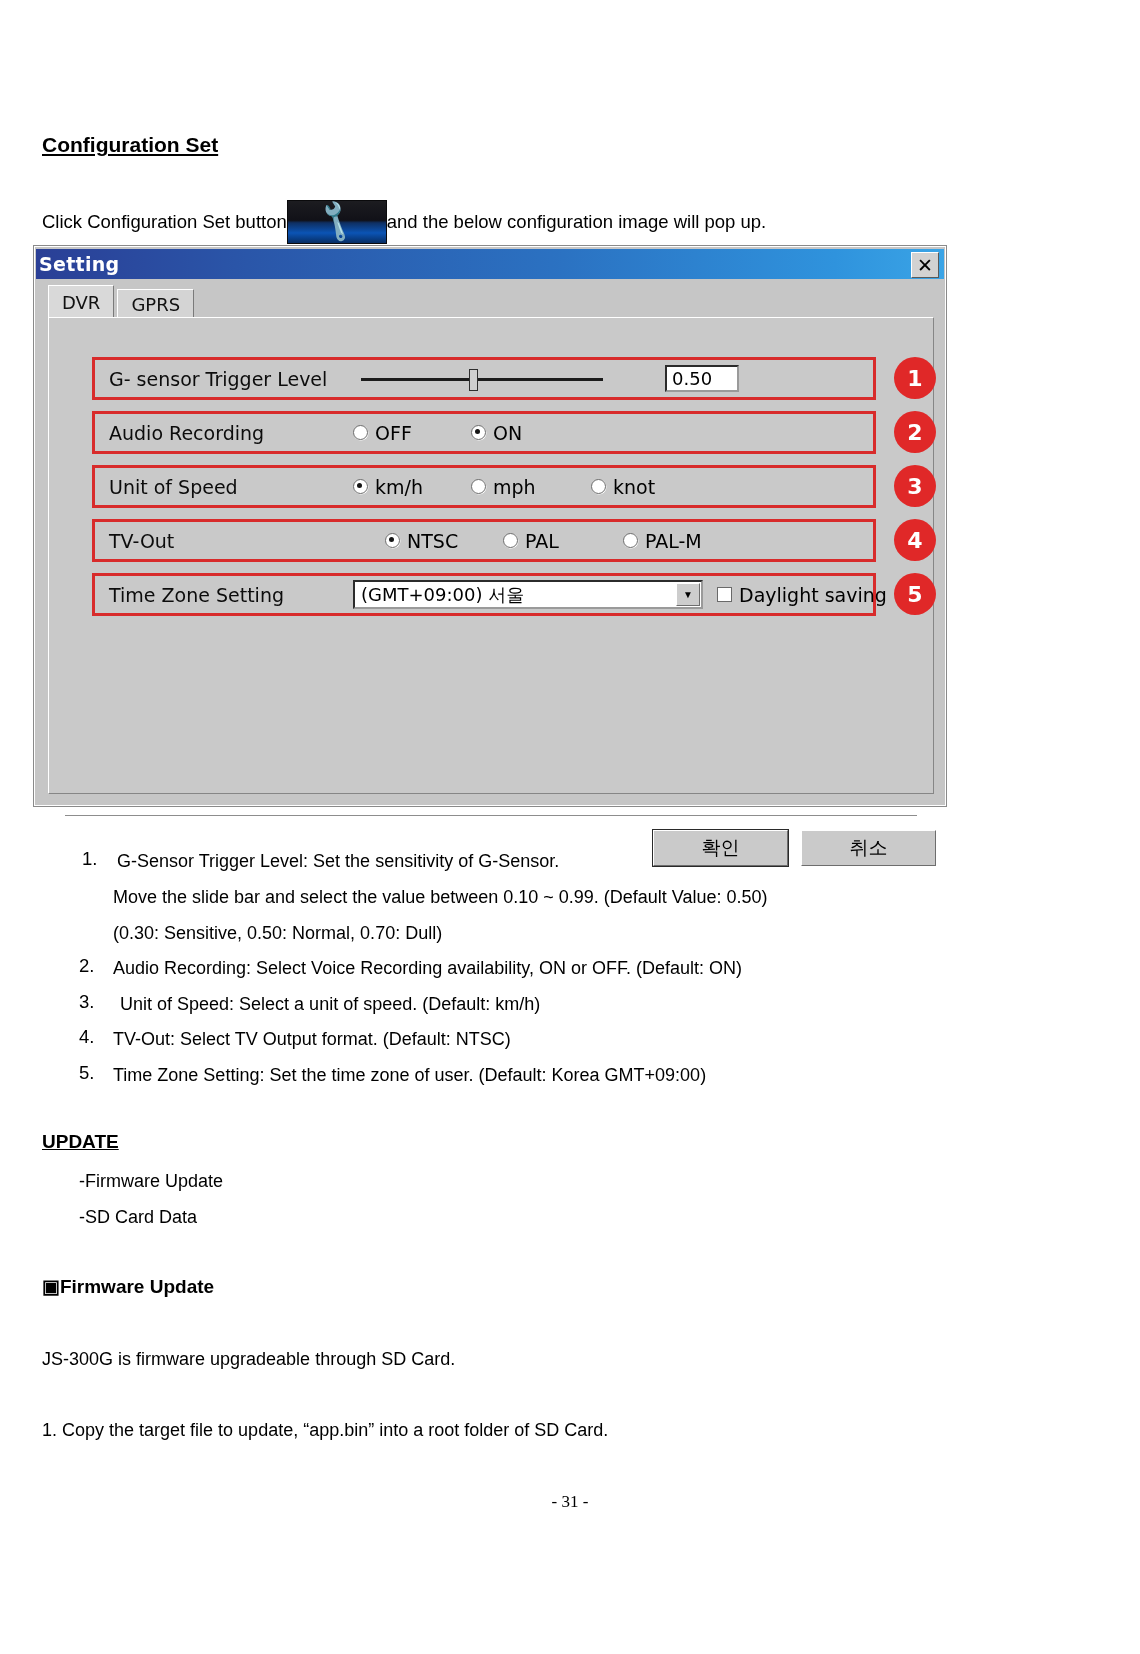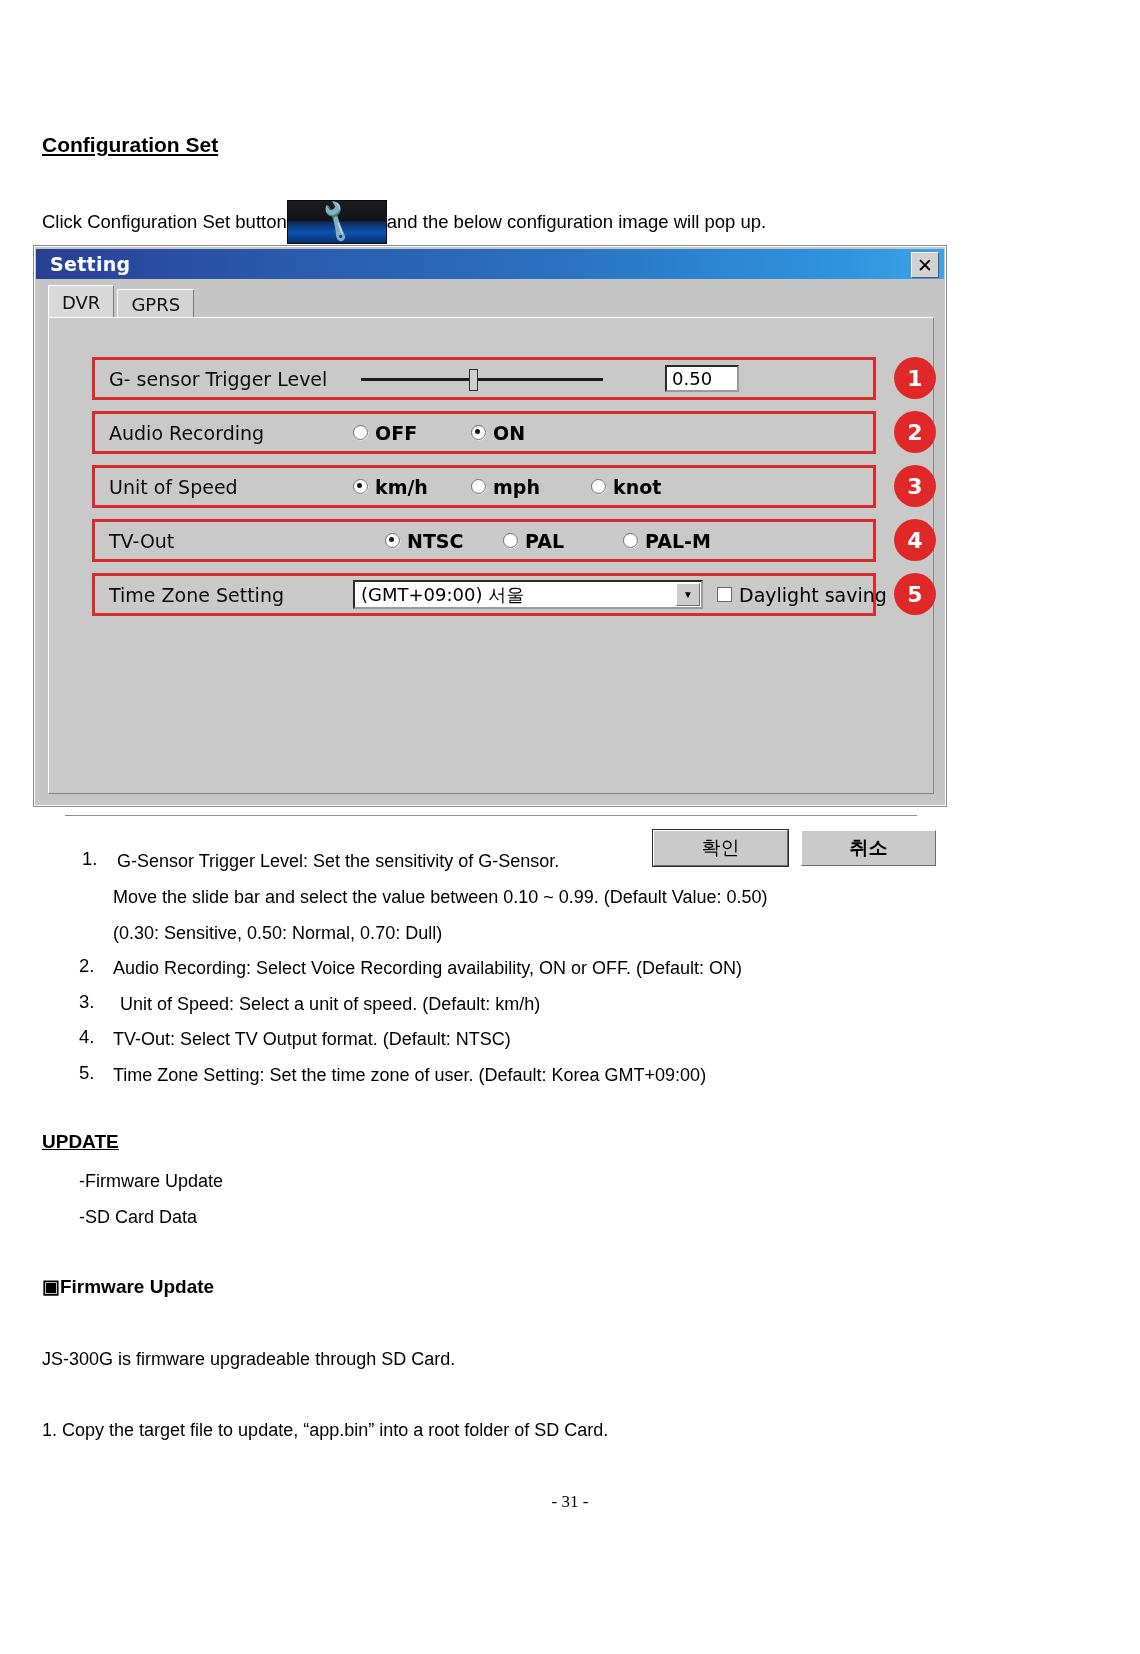--- a/index.html
+++ b/index.html
@@ -93,21 +93,21 @@
     right: 2px;
     height: 30px;
     background: linear-gradient(90deg, #2a3f96 0%, #2a55a8 22%, #2b72c2 58%, #2f93dd 88%, #3aa4e6 100%);
     display: flex;
     align-items: center;
   }
   .titlebar-text {
     color: #ffffff;
     font-size: 19px;
     font-weight: bold;
-    padding-left: 14px;
+    padding-left: 3px;
     letter-spacing: 0.3px;
     font-family: "DejaVu Sans", sans-serif;
   }
   .close-btn {
     position: absolute;
     right: 5px;
     top: 3px;
     width: 26px;
     height: 24px;
     background: #d2d2d2;
@@ -241,21 +241,20 @@
     padding-left: 5px;
     font-size: 18px;
     font-family: "DejaVu Sans", sans-serif;
   }
 
   
   .radio-group {
     display: flex;
     align-items: flex-end;
     flex: 1 1 auto;
-    font-weight: bold;
   }
   .radio-item {
     display: flex;
     align-items: center;
     font-size: 19px;
     font-family: "DejaVu Sans", sans-serif;
     white-space: nowrap;
   }
   .radio-dot {
     width: 15px;
@@ -478,21 +477,21 @@
         <span class="checkbox-wrap">
           <span class="checkbox-sq"></span>
           <span>Daylight saving</span>
         </span>
       </div>
       <div class="badge" style="left:845px; top:255px;">5</div>
 
       <div class="footer-sep"></div>
 
       <div class="dlg-btn" style="left:604px; top:512px;">확인</div>
-      <div class="dlg-btn cancel" style="left:752px; top:512px;font-weight:bold;">취소</div>
+      <div class="dlg-btn cancel" style="left:752px; top:512px;">취소</div>
     </div>
   </div>
 
   <div class="list-num" style="left:82px; top:848px;">1.</div>
   <div class="doc-line" style="left:117px; top:848px;">G-Sensor Trigger Level: Set the sensitivity of G-Sensor.</div>
   <div class="doc-line" style="left:113px; top:884px;">Move the slide bar and select the value between 0.10 ~ 0.99. (Default Value: 0.50)</div>
   <div class="doc-line" style="left:113px; top:920px;">(0.30: Sensitive, 0.50: Normal, 0.70: Dull)</div>
 
   <div class="list-num" style="left:79px; top:955px;">2.</div>
   <div class="doc-line" style="left:113px; top:955px;">Audio Recording:    Select Voice Recording availability, ON or OFF.    (Default: ON)</div>

